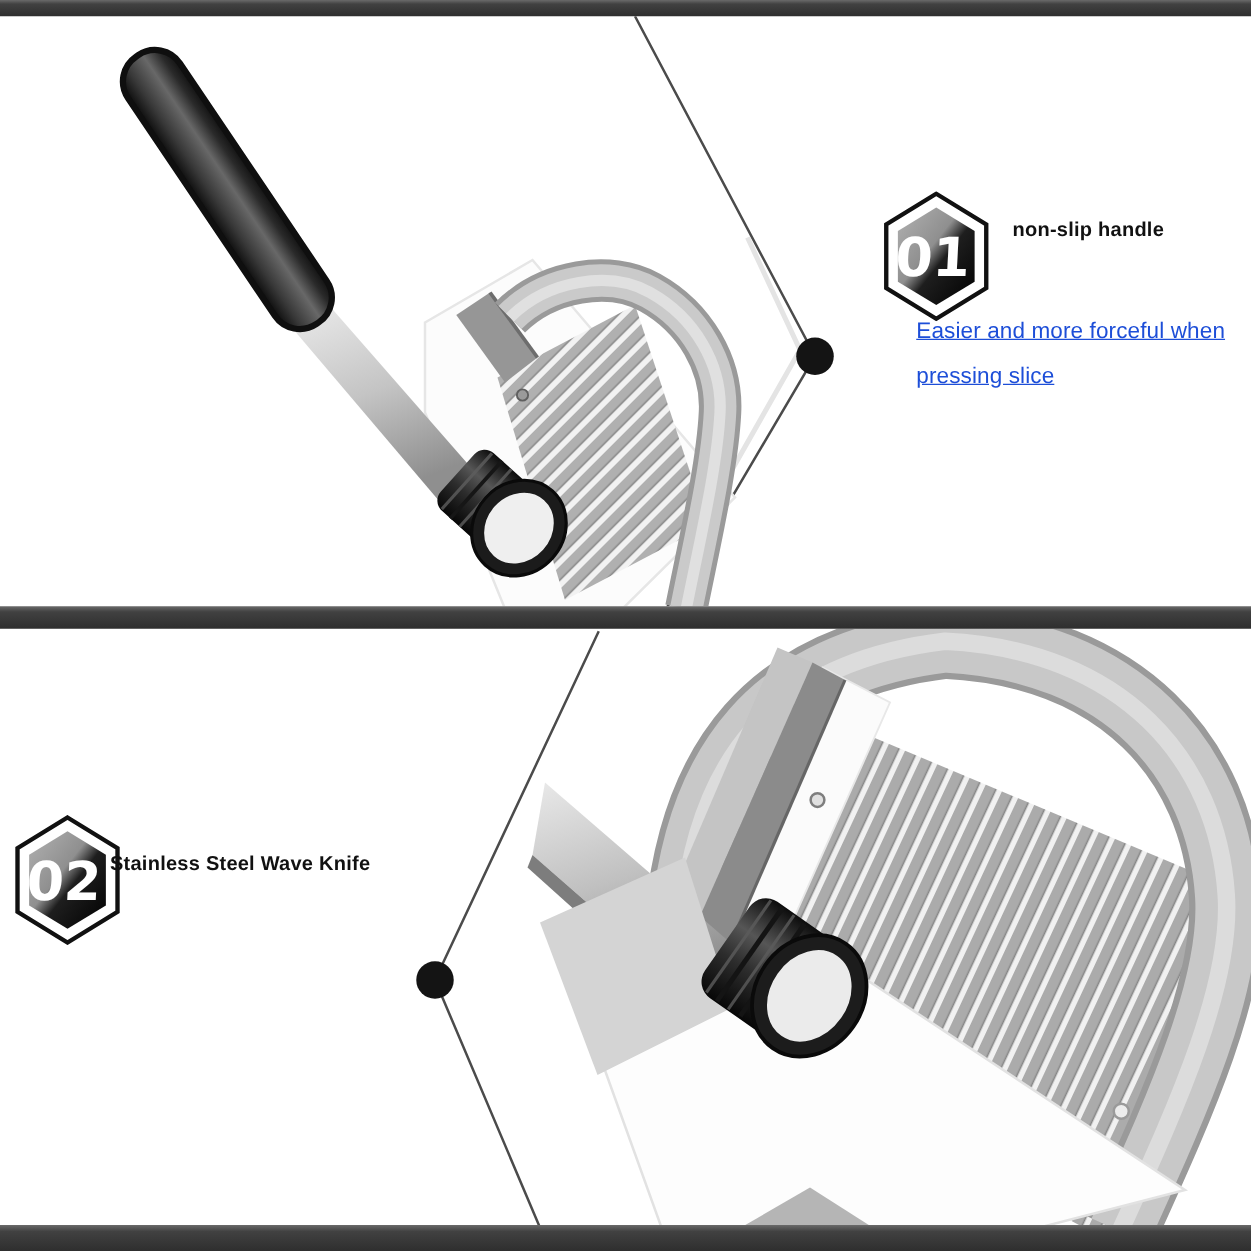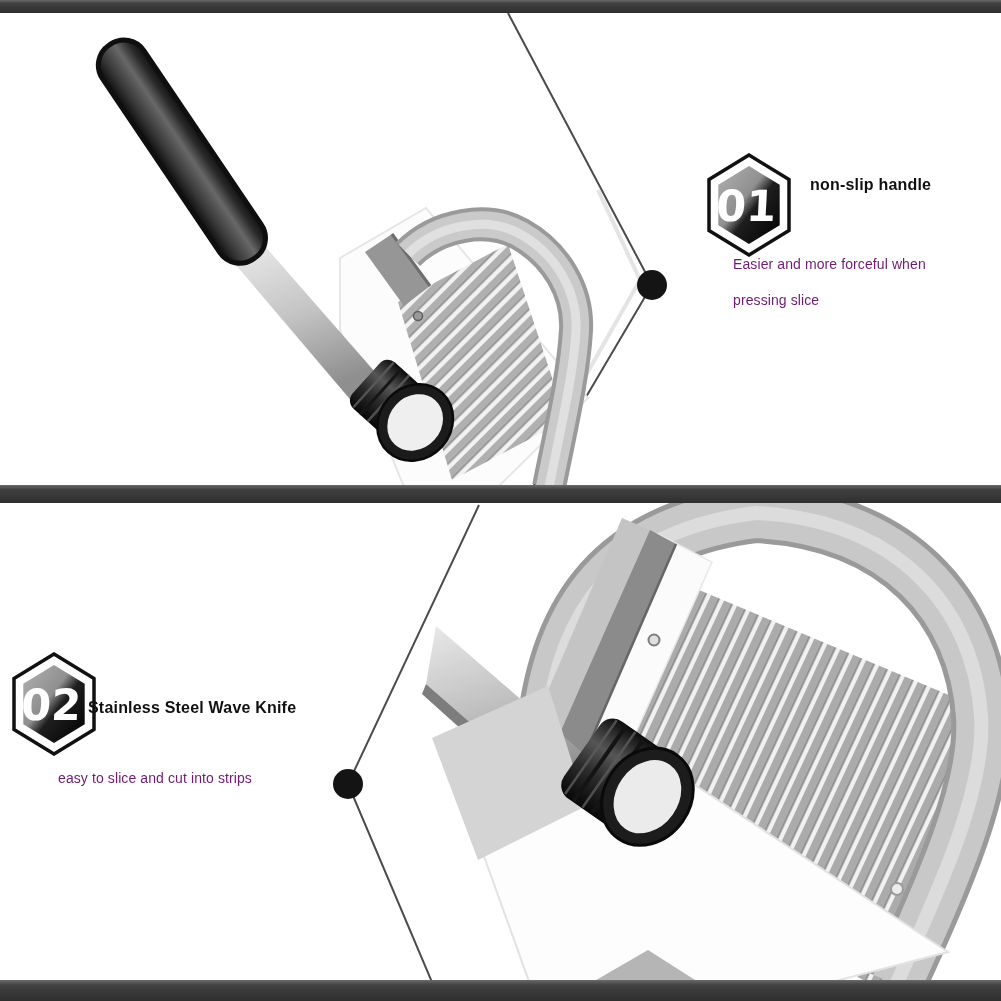--- a/index.html
+++ b/index.html
@@ -3,22 +3,22 @@
 <meta charset="utf-8">
 <style>
   html,body{margin:0;padding:0;background:#fff;}
   .canvas{position:relative;width:1001px;height:1001px;background:#fff;overflow:hidden;
           font-family:"Liberation Sans",sans-serif;}
   .art{position:absolute;left:0;top:0;width:1001px;height:1001px;display:block;}
   .callout{position:absolute;}
   .badge-svg{display:block;}
   .callout-title{position:absolute;font-weight:bold;font-size:16px;color:#111;
                  white-space:nowrap;letter-spacing:.2px;}
-  .callout-desc{position:absolute;font-size:14px;color:#701a75;line-height:36px;
-                white-space:nowrap;letter-spacing:.1px;}
+  .callout-desc{position:absolute;font-size:18px;color:#1d4ed8;line-height:36px;
+                white-space:nowrap;letter-spacing:.1px;text-decoration:underline;}
   .badge-number{font-family:"DejaVu Sans",sans-serif;font-weight:bold;font-size:43px;
                 fill:#fff;}
 </style>
 </head>
 <body>
 
 <div class="canvas">
 
   <svg class="art" viewBox="0 0 1001 1001" xmlns="http://www.w3.org/2000/svg">
     <defs>
@@ -189,18 +189,17 @@
     <div>pressing slice</div>
   </div>
 
   <div class="callout" style="left:6px;top:652px;width:380px;height:180px;">
     <svg class="badge-svg" width="96" height="104" viewBox="0 0 96 104" xmlns="http://www.w3.org/2000/svg">
       <polygon points="48,2 88,26.5 88,77.5 48,102 8,77.5 8,26.5" fill="#ffffff" stroke="#111" stroke-width="3.5"></polygon>
       <polygon points="48,13 78.7,31.7 78.7,72.3 48,91 17.3,72.3 17.3,31.7" fill="url(#hexGrad)"></polygon>
       <text class="badge-number" x="48" y="68" text-anchor="middle" transform="skewX(-3)">02</text>
     </svg>
   </div>
-  <div class="callout-title" style="left:88px;top:683px;margin-top:16px;">Stainless Steel Wave Knife</div>
+  <div class="callout-title" style="left:88px;top:683px;">Stainless Steel Wave Knife</div>
   <div class="callout-desc" style="left:58px;top:760px;">
-    <div>easy to slice and cut into strips</div>
   </div>
 
 </div>
 
 </body></html>

